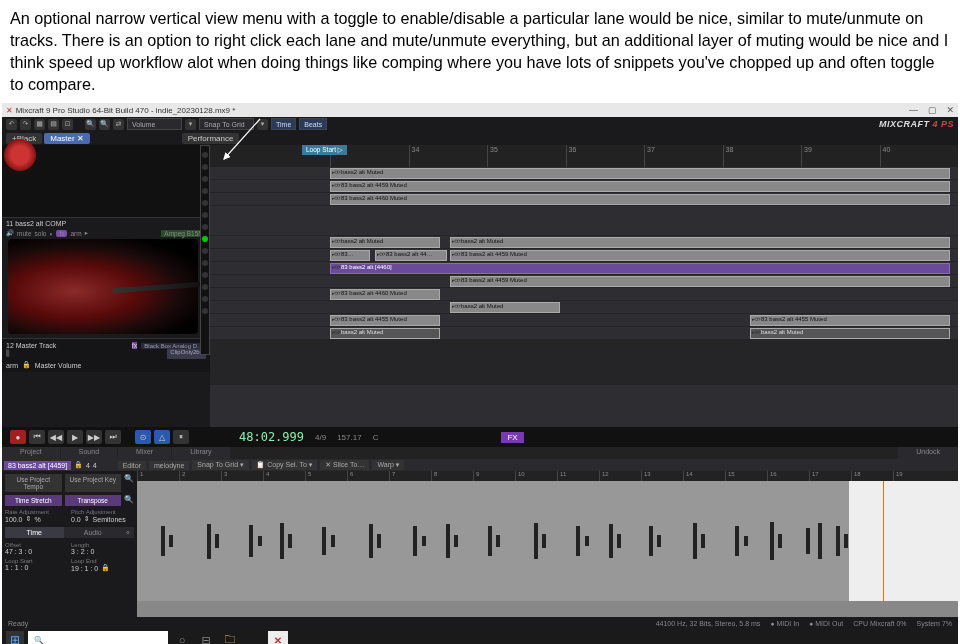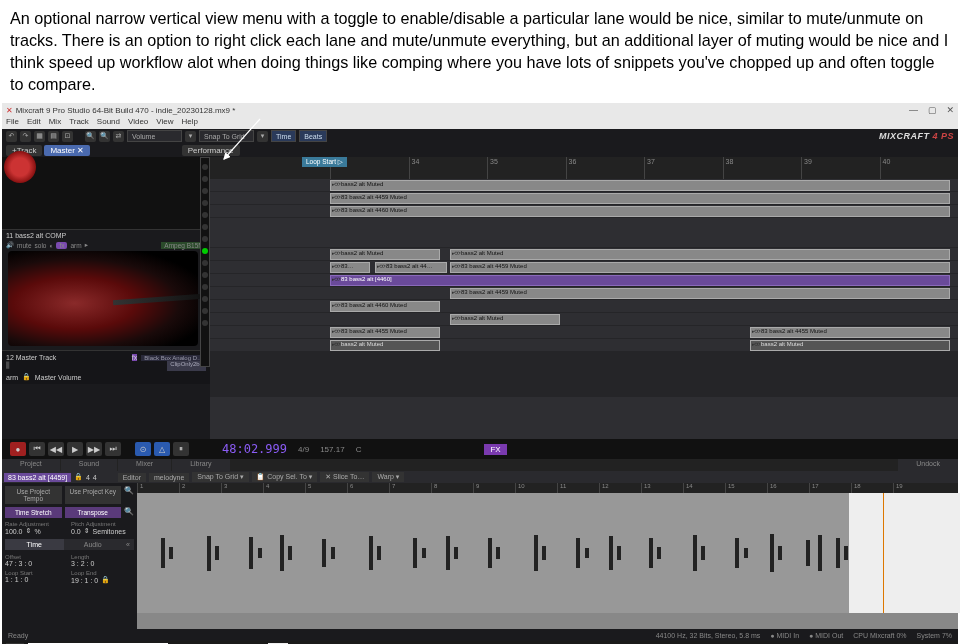--- a/index.html
+++ b/index.html
@@ -39,21 +39,21 @@
 .lanes { position: relative; }
 .lane { height: 13px; border-bottom: 1px solid #252528; position: relative; }
 .clip { position: absolute; height: 11px; top: 1px; background: #888; border: 1px solid #aaa; font-size: 6px; color: #111; padding-left: 10px; white-space: nowrap; overflow: hidden; }
 .clip::before { content: "▸⟲⟳"; position: absolute; left: 1px; top: 0; font-size: 5px; color: #333; letter-spacing: -1px; }
 .clip.purple { background: #6a4a9a; color: #fff; border-color: #8a6aba; }
 .clip.dark { background: #555; color: #ddd; }
 .transport { height: 20px; background: #111; display: flex; align-items: center; padding: 0 8px; gap: 3px; }
 .t-btn { width: 16px; height: 14px; background: #333; display: flex; align-items: center; justify-content: center; color: #ccc; font-size: 8px; border-radius: 2px; }
 .t-btn.rec { background: #a02020; }
 .t-btn.blue { background: #2a5aaf; }
-.timecode { margin-left: 30px; font-family: monospace; color: #8b5cf6; font-size: 12px; }
+.timecode { margin-left: 47px; font-family: monospace; color: #86efac; font-size: 12px; }
 .tc-sm { color: #888; font-size: 8px; margin-left: 8px; }
 .fx-btn { background: #7a3aaf; color: #fff; padding: 1px 6px; font-size: 8px; margin-left: 120px; }
 .bottompane { height: 170px; background: #1a1a1d; }
 .bp-tabs { height: 12px; display: flex; background: #222; gap: 1px; }
 .bp-tab { font-size: 7px; color: #888; padding: 1px 18px; background: #2a2a2e; }
 .bp-clipbar { height: 12px; background: #2a2a2e; display: flex; align-items: center; padding: 0 2px; gap: 3px; font-size: 7px; }
 .bp-clipbar .cname { background: #6a4a9a; color: #fff; padding: 1px 4px; }
 .bp-clipbar .sbox { background: #333; color: #aaa; padding: 1px 5px; }
 .bp-body { display: flex; height: 146px; }
 .bp-left { width: 135px; background: #1a1a1d; padding: 3px; }
@@ -90,30 +90,20 @@
   <div class="titlebar">
     <span style="color:#c33;margin-right:3px">✕</span>
     <span>Mixcraft 9 Pro Studio 64-Bit Build 470 - indie_20230128.mx9 *</span>
     <div class="wbtns">
       <span>—</span>
       <span>▢</span>
       <span>✕</span>
     </div>
   </div>
 
-  <div class="menubar">
-    <span>File</span>
-    <span>Edit</span>
-    <span>Mix</span>
-    <span>Track</span>
-    <span>Sound</span>
-    <span>Video</span>
-    <span>View</span>
-    <span>Help</span>
-  </div>
 
   <div class="toolbar">
     <div class="tb-btn">↶</div>
     <div class="tb-btn">↷</div>
     <div class="tb-btn">▦</div>
     <div class="tb-btn">▤</div>
     <div class="tb-btn">⊡</div>
     <div style="width:6px"></div>
     <div class="tb-btn">🔍</div>
     <div class="tb-btn">🔍</div>
@@ -121,21 +111,21 @@
     <div class="tb-box" style="width:55px">Volume</div>
     <div class="tb-btn">▾</div>
     <div class="tb-box" style="width:55px">Snap To Grid</div>
     <div class="tb-btn">▾</div>
     <div class="tb-box blue">Time</div>
     <div class="tb-box blue">Beats</div>
     <div class="brand"><b>MIXCRAFT</b> <span style="color:#c44">4 PS</span></div>
   </div>
 
   <div class="tabrow">
-    <div class="tab">+Track</div>
+    <div class="tab">+Black</div>
     <div class="tab active"><span>Master</span> ✕</div>
     <div class="tab perf">Performance</div>
   </div>
 
   <svg class="arrow-svg" width="60" height="50">
     <defs>
         <marker id="ah" markerWidth="6" markerHeight="6" refX="5" refY="3" orient="auto">
           <path d="M0,0 L6,3 L0,6 Z" fill="#fff"></path>
         </marker>
       </defs>

